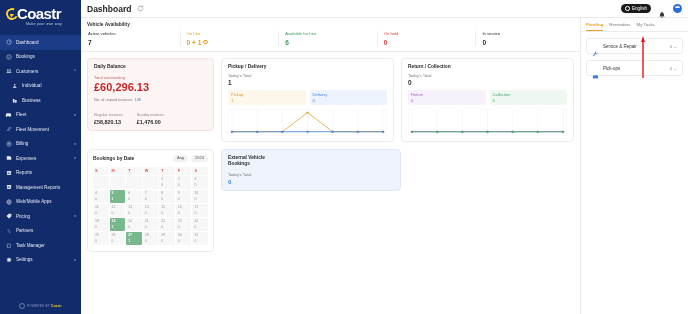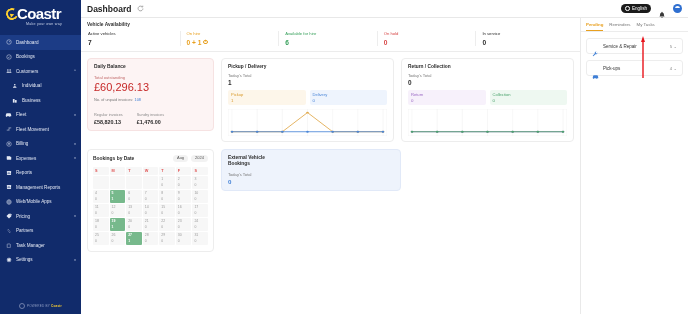--- a/index.html
+++ b/index.html
@@ -122,21 +122,21 @@
   .row { display: flex; gap: 7px; align-items: flex-start; }
   .card {
     background: #fff; border: 1px solid #ededed; border-radius: 4px;
     padding: 5px 6px;
   }
 
   
   .card-balance { width: 127px; background: #fdf4f4; border-color: #f6e2e2; }
   .card-h { font-size: 4.9px; font-weight: bold; color: #2b2b2b; margin-bottom: 6px; }
   .bal-sub { font-size: 4.1px; color: #c26a6a; margin-bottom: 1px; }
-  .bal-amt { font-size: 11px; font-weight: normal; color: #c62828; line-height: 13px; }
+  .bal-amt { font-size: 11px; font-weight: bold; color: #c62828; line-height: 13px; }
   .bal-inv { font-size: 3.9px; color: #7a7a7a; margin-top: 3px; }
   .bal-inv a { color: #3f7fd6; text-decoration: none; }
   .bal-cols { display: flex; gap: 14px; margin-top: 10px; }
   .bal-col-l { font-size: 3.9px; color: #8a8a8a; margin-bottom: 2px; }
   .bal-col-v { font-size: 5.4px; font-weight: bold; color: #2b2b2b; }
 
   
   .card-chart { flex: 1; min-width: 0; }
   .ch-h { font-size: 4.8px; font-weight: bold; color: #2b2b2b; }
   .ch-sub { font-size: 4.1px; color: #777; margin-top: 4px; }

